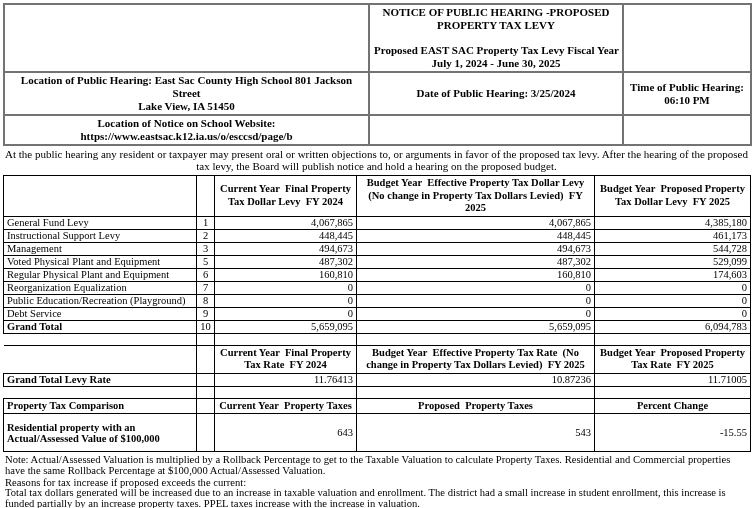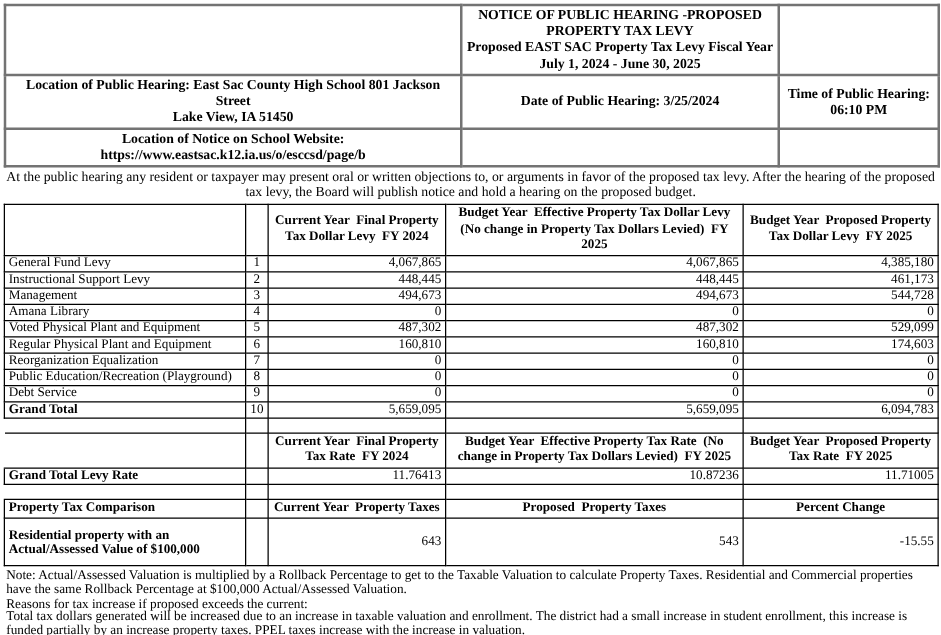--- a/index.html
+++ b/index.html
@@ -17,21 +17,21 @@
 
   
   .t-top td {
     border: 2px solid #737373;
     font-weight: bold; text-align: center; vertical-align: middle;
     font-size: 11px; line-height: 13px; padding: 1px 3px;
   }
   .t-top .r1 td { height: 55px; }
   .t-top .r2 td { height: 33px; }
   .t-top .r3 td { height: 28px; }
-  .subtitle-gap { margin-top: 0; }
+  .subtitle-gap { margin-top: 12px; text-align: right; }
 
   
   .intro {
     font-size: 11px; line-height: 11.5px; text-align: center;
     margin: 3px 0 3px 0;
   }
 
   
   .t-main td {
     border: 1px solid #000;
@@ -138,27 +138,20 @@
       <td class="val">461,173</td>
     </tr>
     <tr class="data">
       <td>Management</td>
       <td class="rownum">3</td>
       <td class="val">494,673</td>
       <td class="val">494,673</td>
       <td class="val">544,728</td>
     </tr>
     <tr class="data">
-      <td>Amana Library</td>
-      <td class="rownum">4</td>
-      <td class="val">0</td>
-      <td class="val">0</td>
-      <td class="val">0</td>
-    </tr>
-    <tr class="data">
       <td>Voted Physical Plant and Equipment</td>
       <td class="rownum">5</td>
       <td class="val">487,302</td>
       <td class="val">487,302</td>
       <td class="val">529,099</td>
     </tr>
     <tr class="data">
       <td>Regular Physical Plant and Equipment</td>
       <td class="rownum">6</td>
       <td class="val">160,810</td>

